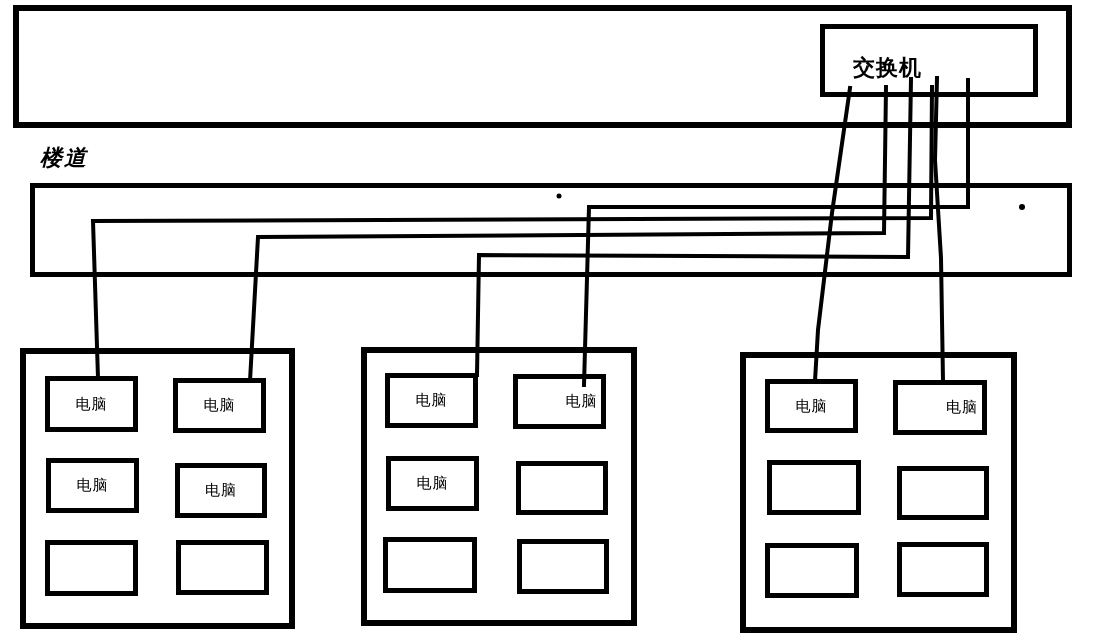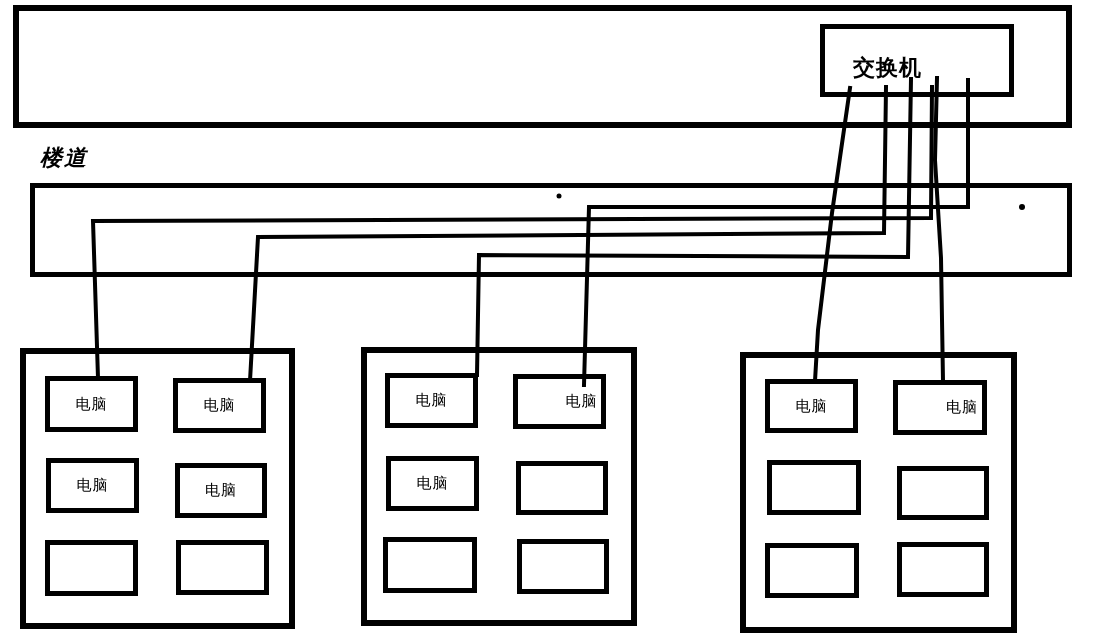--- a/index.html
+++ b/index.html
@@ -55,21 +55,21 @@
     z-index: 4;
     pointer-events: none;
   }
 </style>
 </head>
 <body>
 
 <div class="canvas">
   <div class="rect building" style="left: 13px; top: 5px; width: 1059px; height: 123px;"></div>
 
-  <div class="rect switch-box" style="left: 820px; top: 24px; width: 194px; height: 73px;">
+  <div class="rect switch-box" style="left: 820px; top: 24px; width: 218px; height: 73px;">
     <span class="switch-label">交换机</span>
   </div>
 
   <div class="corridor-label" style="left: 40px; top: 143px;">楼道</div>
 
   <div class="rect corridor" style="left: 30px; top: 183px; width: 1042px; height: 94px;"></div>
 
   <div id="rooms-layer">
       <div class="rect room" style="left: 20px; top: 348px; width: 275px; height: 281px;"></div>
       <div class="rect computer" style="left: 45px; top: 376px; width: 93px; height: 56px;">

